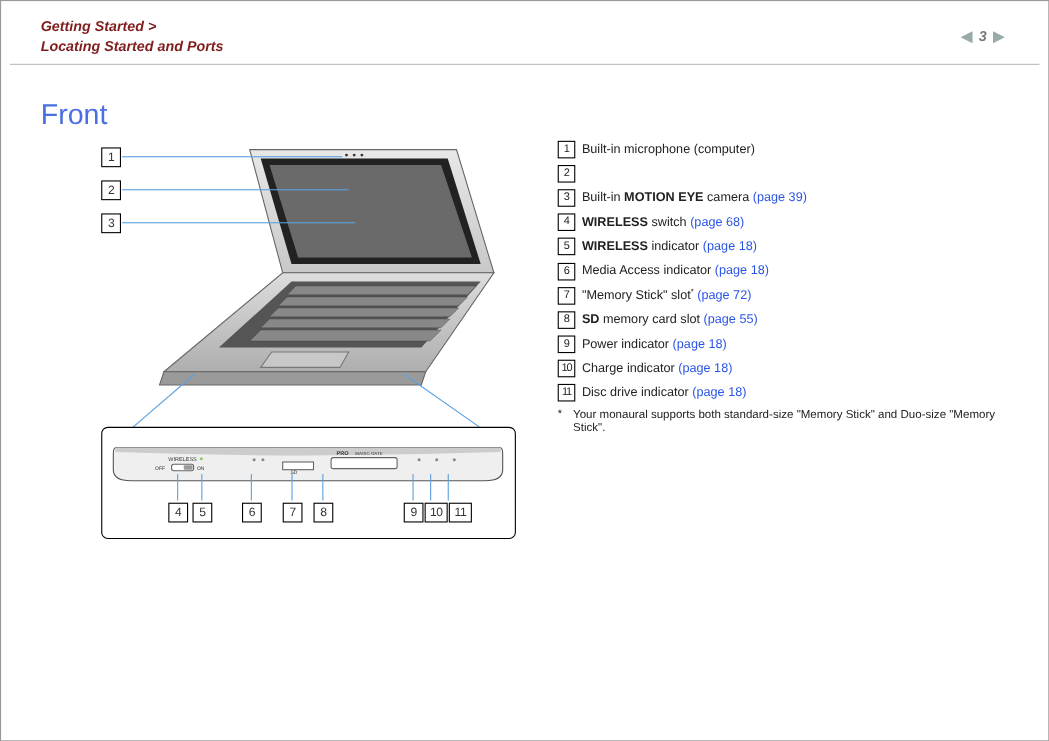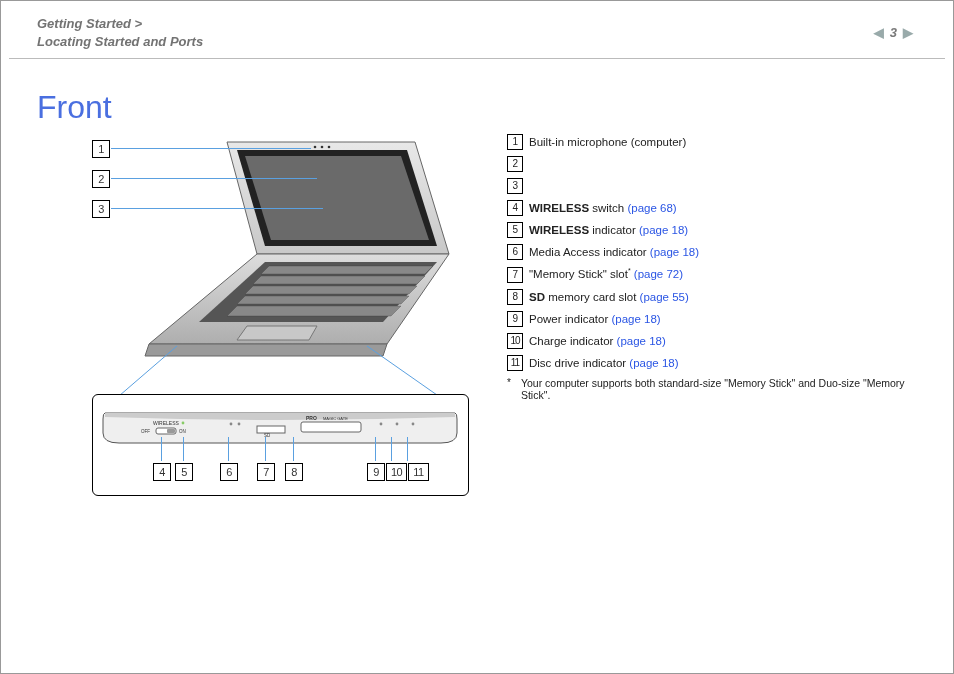--- a/index.html
+++ b/index.html
@@ -16,21 +16,21 @@
     border: 1px solid #999;
     box-sizing: border-box;
   }
   .header {
     display: flex;
     justify-content: space-between;
     align-items: center;
     padding: 14px 40px 8px 36px;
   }
   .breadcrumb {
-    color: #737373;
+    color: #7f1d1d;
     font-weight: bold;
     font-style: italic;
     font-size: 13px;
     line-height: 1.35;
   }
   .pager {
     display: flex;
     align-items: center;
     gap: 6px;
     color: #7a7a7a;
@@ -41,21 +41,21 @@
   .tri {
     font-style: normal;
   }
   .divider {
     height: 1px;
     background: linear-gradient(to right, #bbb, #bbb);
     margin: 0 8px 0 8px;
   }
   .title {
     color: #4a6fe0;
-    font-size: 32px;
+    font-size: 26px;
     font-weight: 400;
     margin: 30px 0 8px 36px;
     font-family: Arial, Helvetica, sans-serif;
   }
   .content {
     display: flex;
     padding: 0 20px 0 36px;
     gap: 20px;
   }
   .left {
@@ -289,20 +289,21 @@
     <ul class="list" id="item-list">
         <li>
           <span class="numbox">1</span>
           <span>Built-in microphone (computer)</span>
         </li>
         <li>
           <span class="numbox">2</span>
         </li>
         <li>
           <span class="numbox">3</span>
+          <span>Built-in <span class="bold">MOTION EYE</span> camera <a class="link" href="#">(page 39)</a></span>
         </li>
         <li>
           <span class="numbox">4</span>
           <span><span class="bold">WIRELESS</span> switch <a class="link" href="#">(page 68)</a></span>
         </li>
         <li>
           <span class="numbox">5</span>
           <span><span class="bold">WIRELESS</span> indicator <a class="link" href="#">(page 18)</a></span>
         </li>
         <li>
@@ -325,16 +326,16 @@
           <span class="numbox" style="letter-spacing: -1px;">10</span>
           <span>Charge indicator <a class="link" href="#">(page 18)</a></span>
         </li>
         <li>
           <span class="numbox" style="letter-spacing: -1px;">11</span>
           <span>Disc drive indicator <a class="link" href="#">(page 18)</a></span>
         </li>
       </ul>
     <div class="footnote">
       <span class="mark">*</span>
-      <span>Your computer supports both standard-size "Memory Stick" and Duo-size "Memory Stick".</span>
+      <span>Your monaural supports both standard-size "Memory Stick" and Duo-size "Memory Stick".</span>
     </div>
   </div>
 </div>
 
 </body></html>

